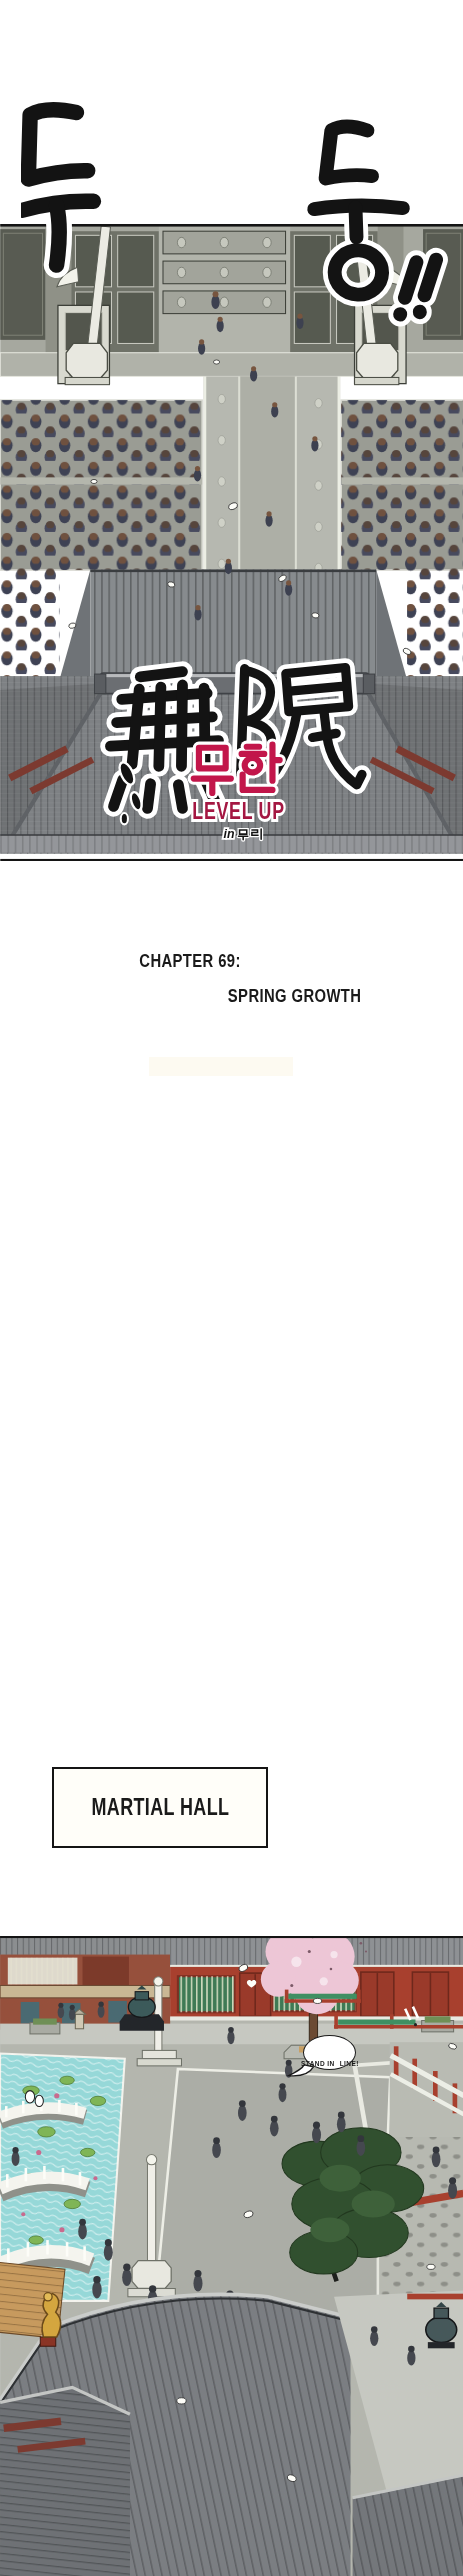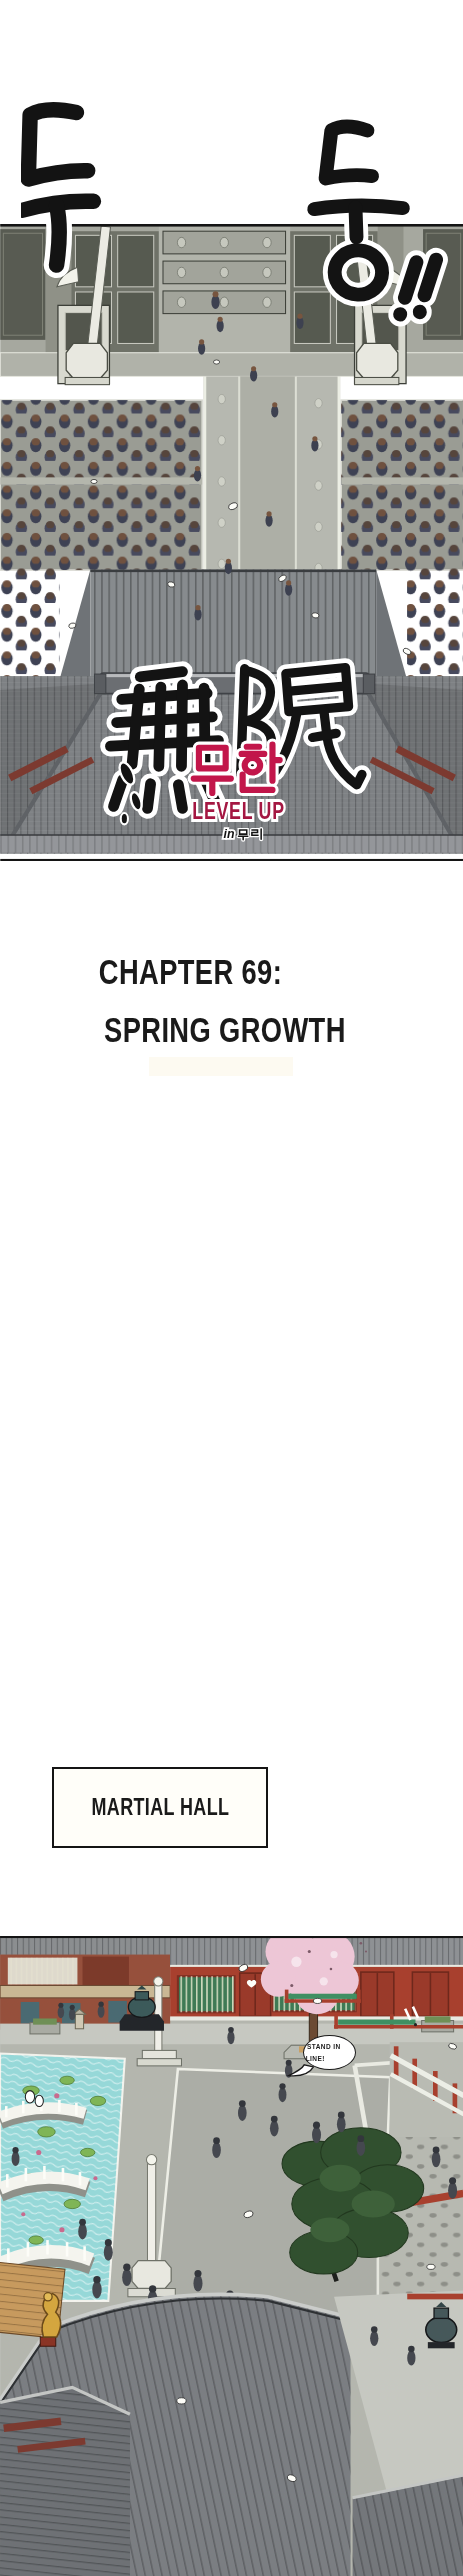--- a/index.html
+++ b/index.html
@@ -6,21 +6,21 @@
   #canvas{position:relative;width:464px;height:4104px;background:#ffffff;overflow:hidden;
           font-family:"Liberation Sans",sans-serif;font-weight:700;color:#1a1a1a;}
   .abs{position:absolute;}
   svg{display:block;}
   
   .cbox{position:absolute;background:#fffef9;border:2.1px solid #141414;
         display:flex;flex-direction:column;align-items:center;justify-content:center;
         text-align:center;z-index:30;box-sizing:border-box;}
   .comic{display:inline-block;transform:scaleX(.78);transform-origin:center;
          white-space:nowrap;letter-spacing:0.5px;line-height:1.45;}
-  .chapter-line{width:380px;text-align:center;font-size:35px;letter-spacing:1px;}
+  .chapter-line{width:380px;text-align:center;font-size:19px;letter-spacing:1px;}
   
   .olw{stroke:#ffffff;fill:none;stroke-linecap:round;stroke-linejoin:round;}
   .ink{fill:none;stroke:#131313;stroke-linecap:round;stroke-linejoin:round;}
   .ow50{stroke-width:50;} .iw30{stroke-width:30;}
   .ow46{stroke-width:46;} .iw27{stroke-width:27;}
   .ow40{stroke-width:40;} .iw21{stroke-width:21;}
   .ow36{stroke-width:36;} .iw18{stroke-width:18;}
   .ow24{stroke-width:24;} .iw12{stroke-width:12;stroke:#c2164a;}
 </style>
 </head>
@@ -621,19 +621,19 @@
       <ellipse cx="566" cy="1052" rx="9" ry="6" transform="rotate(18 566 1052)"></ellipse>
     </g>
 
     <path d="M608,254 C600,268 584,273 560,271 C576,263 586,258 590,250 Z" fill="#ffffff" stroke="#1a1a1a" stroke-width="2.5"></path>
 
     <rect x="0" y="0" width="900" height="4" fill="#141414"></rect>
     <rect x="0" y="1329" width="900" height="4" fill="#141414"></rect>
   </svg>
 
   <div class="abs" style="left:303px;top:2035px;width:53px;height:35px;background:#fff;border:1.5px solid #1a1a1a;
-       border-radius:50%;display:flex;flex-direction:column;align-items:flex-start;justify-content:center;z-index:20;box-sizing:border-box;">
+       border-radius:50%;display:flex;flex-direction:row;align-items:flex-end;justify-content:center;z-index:20;box-sizing:border-box;">
     <span class="comic" style="font-size:7.7px;transform:scaleX(.85);">STAND IN</span>
     <span class="comic" style="font-size:7.7px;transform:scaleX(.85);">LINE!</span>
   </div>
 
 </div>
 
 
 </body></html>

